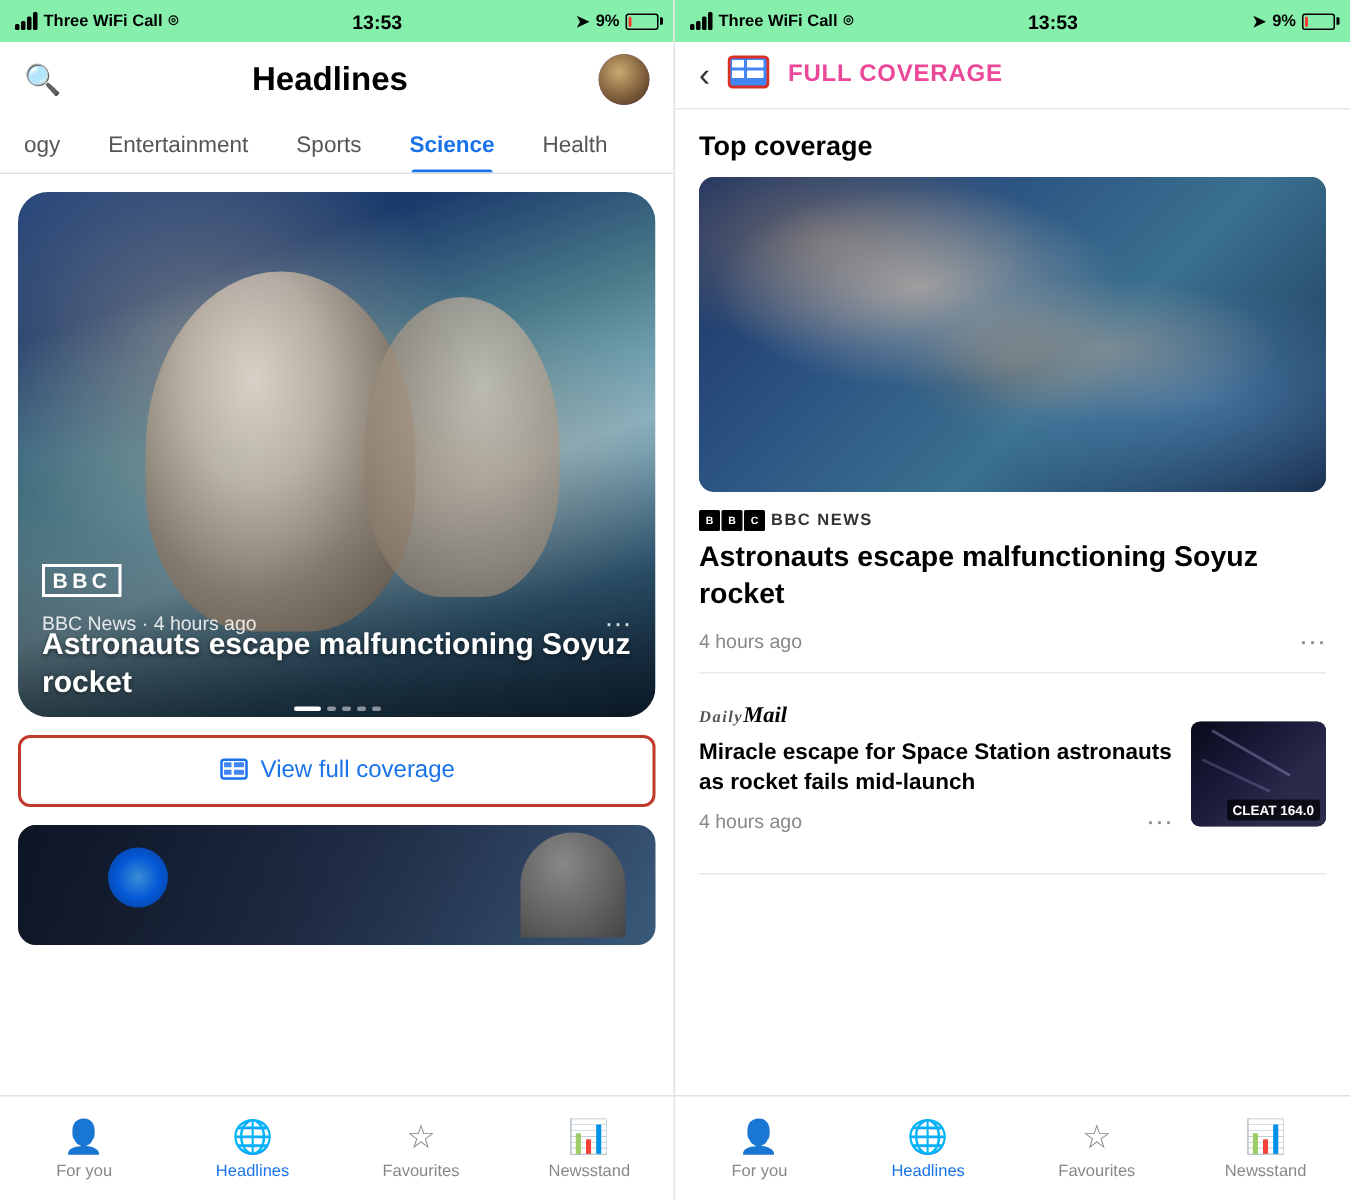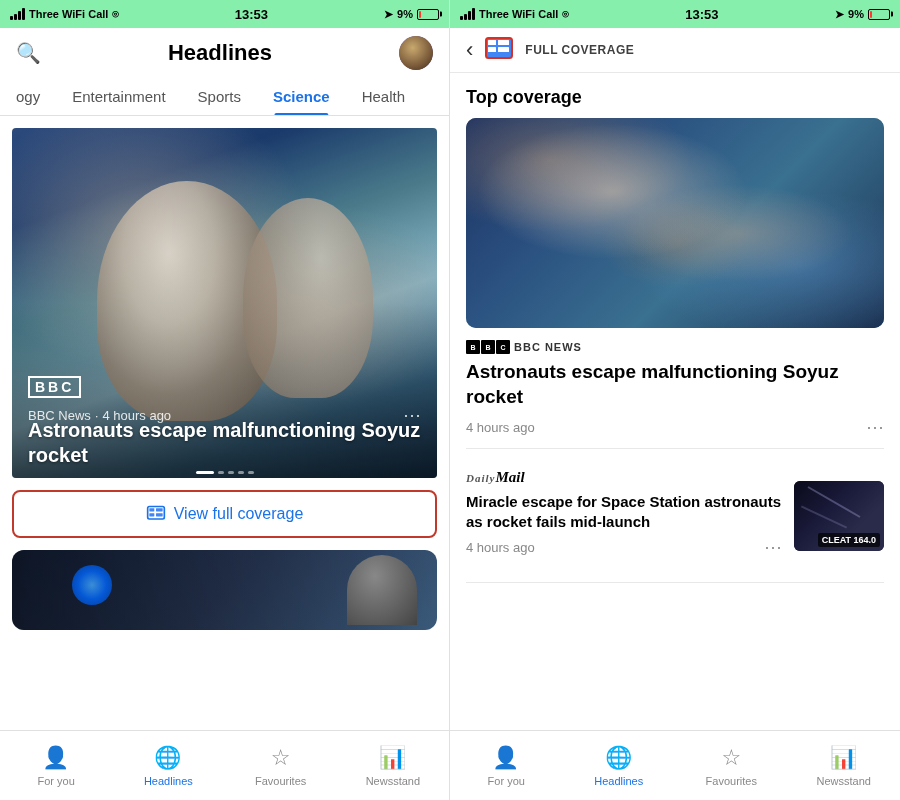--- a/index.html
+++ b/index.html
@@ -178,21 +178,21 @@
     .main-content-left {
       flex: 1;
       overflow-y: auto;
       scrollbar-width: none;
     }
     .main-content-left::-webkit-scrollbar { display: none; }
 
     
     .hero-card {
       margin: 12px;
-      border-radius: 4px;
+      border-radius: 20px;
       overflow: hidden;
       position: relative;
       cursor: pointer;
     }
     .hero-image {
       width: 100%;
       height: 350px;
       background: linear-gradient(160deg, #2c4a7c 0%, #1a3a6b 20%, #4a7a8a 40%, #6a9aaa 50%, #8ab4c4 60%, #3a6a8a 80%, #1a3a5a 100%);
       position: relative;
       overflow: hidden;
@@ -392,23 +392,23 @@
       font-size: 22px;
       color: #333;
       cursor: pointer;
     }
     .full-coverage-icon {
       width: 28px;
       height: 28px;
       flex-shrink: 0;
     }
     .full-coverage-title {
-      font-size: 12px;
-      font-weight: 700;
-      color: #404040;
+      font-size: 16px;
+      font-weight: 700;
+      color: #ec4899;
       letter-spacing: 0.5px;
     }
 
     
     .main-content-right {
       flex: 1;
       overflow-y: auto;
       scrollbar-width: none;
       padding: 0 16px;
     }

